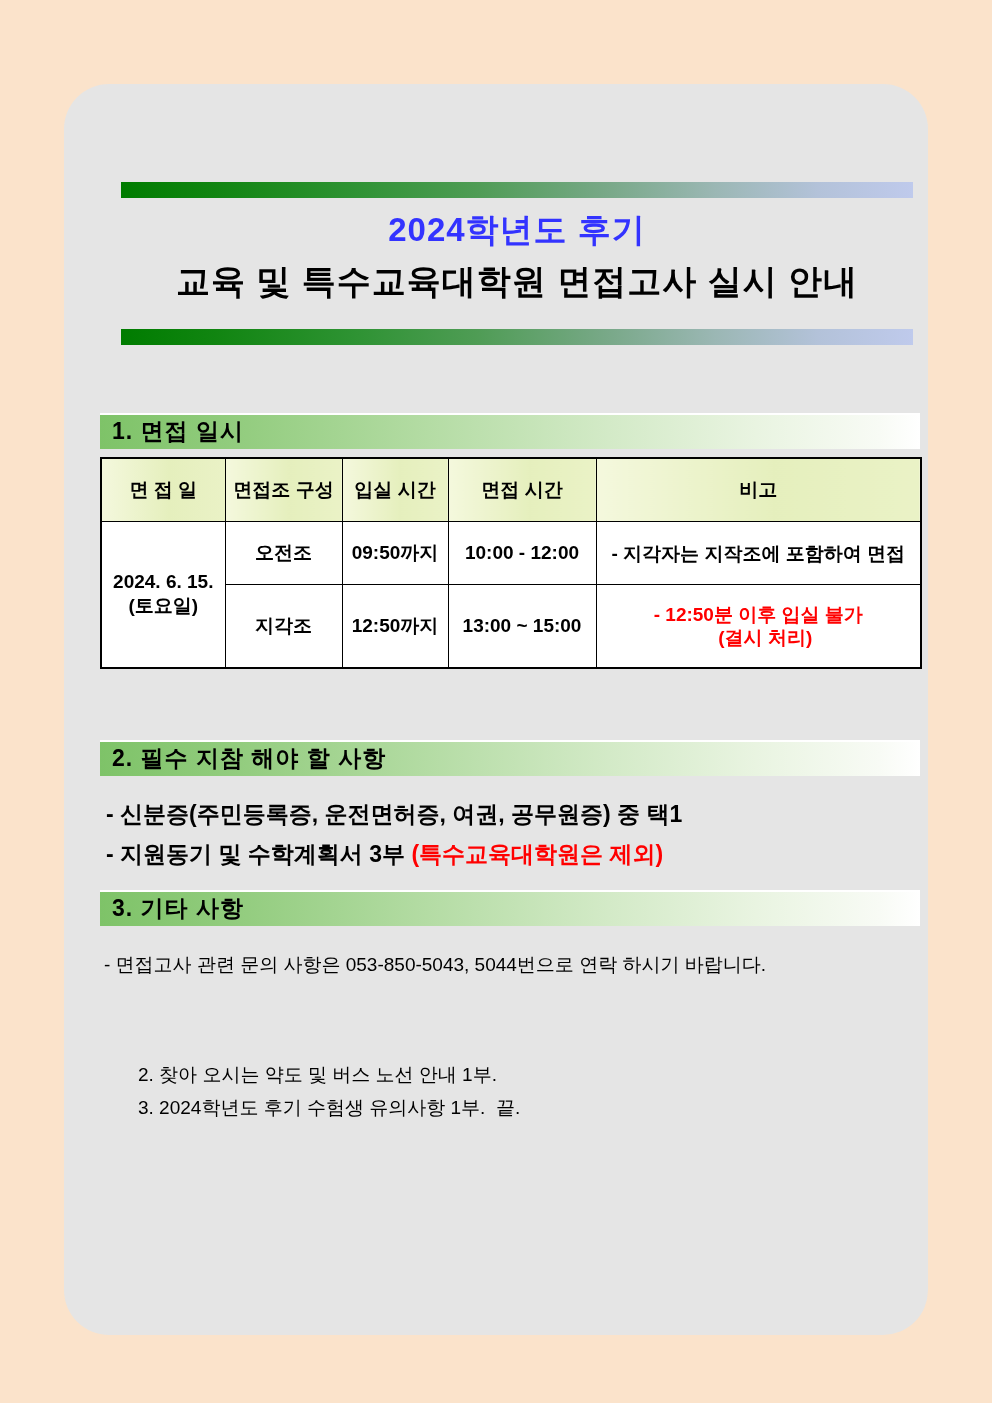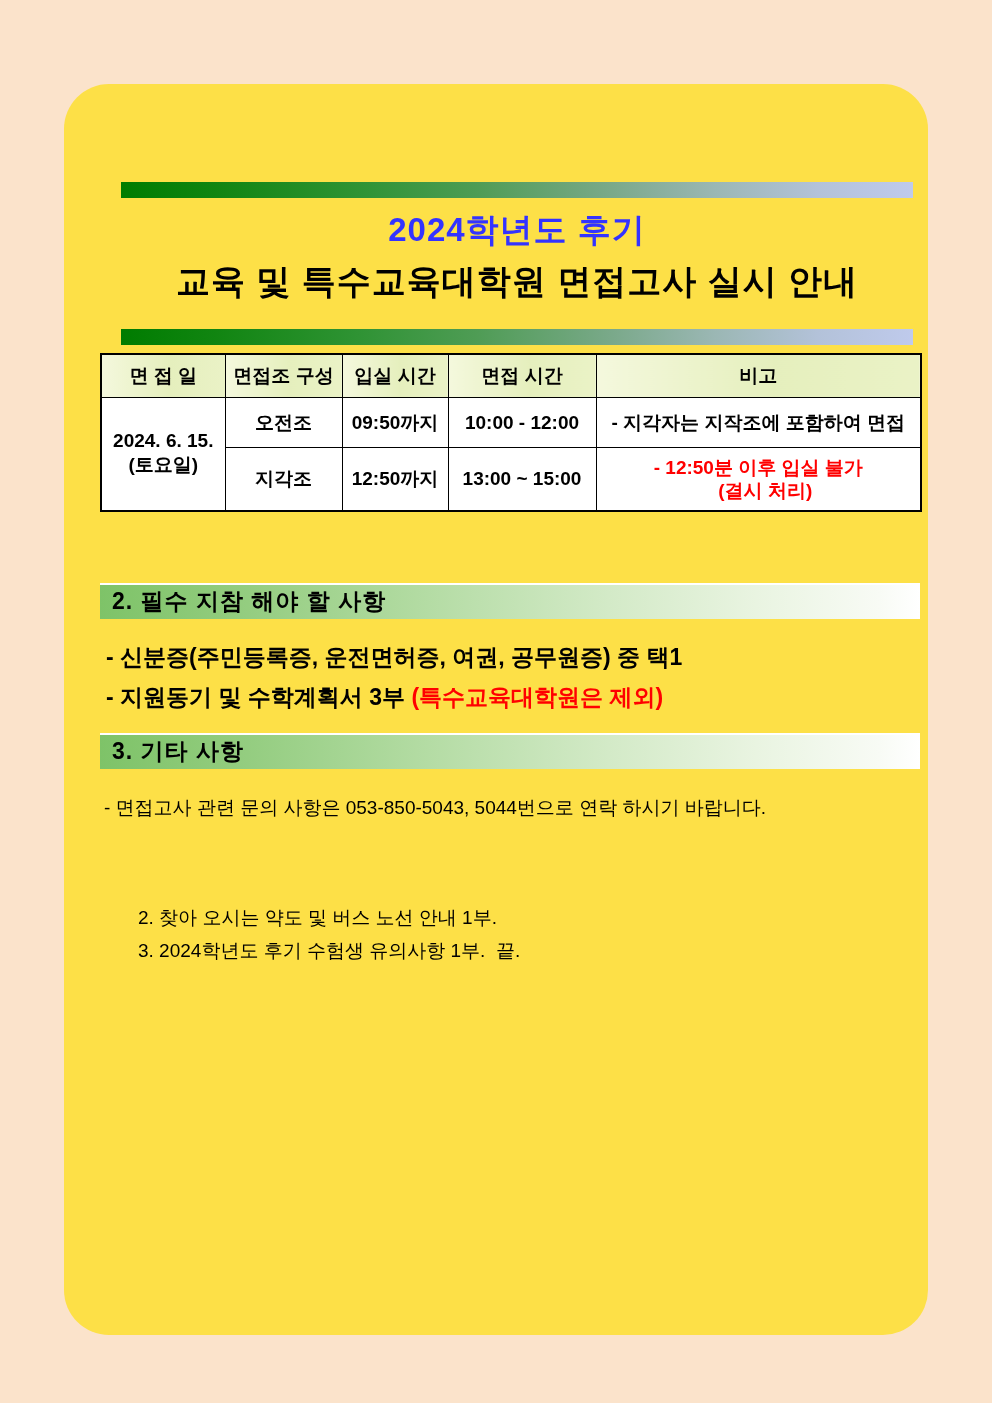--- a/index.html
+++ b/index.html
@@ -6,21 +6,21 @@
   html, body {
     width: 992px; height: 1403px;
     background: #fbe3cb;
     font-family: "Liberation Sans", "DejaVu Sans", sans-serif;
     position: relative;
   }
   .card {
     position: absolute;
     left: 64px; top: 84px;
     width: 864px; height: 1251px;
-    background: #fde047;
+    background: #e5e5e5;
     border-radius: 45px;
   }
   
   .title-block { margin: 98px 0 0 57px; width: 792px; }
   .grad-bar {
     height: 16px; width: 792px;
     background: linear-gradient(90deg,
       #007c00 0%, #118511 12%, #2f9334 30%, #4f9c55 45%,
       #7aa98a 62%, #9bb7b4 75%, #b3c2d9 88%, #bfcaec 100%);
   }
@@ -60,21 +60,21 @@
     margin-top: 8px;
     width: 820px;
     border-collapse: collapse;
     table-layout: fixed;
     border: 2px solid #000;
     font-size: 19px; font-weight: bold; color: #000;
   }
   table.schedule th, table.schedule td {
     border: 1px solid #000;
     text-align: center;
-    padding: 8px 4px;
+    padding: 18px 4px;
   }
   table.schedule th {
     height: 36px;
     background: linear-gradient(90deg, #f4f8dd 0%, #e5efbd 55%, #eaf2c6 100%);
     font-weight: bold;
   }
   table.schedule td { height: 50px; background: #ffffff; }
   td.remark { text-align: left; padding-left: 10px; line-height: 23px; }
   .red-text { color: #ff0000; }
   .remark-line2 { padding-left: 14px; }
@@ -114,20 +114,21 @@
 
   <div class="title-block">
     <div class="grad-bar"></div>
     <div class="doc-subtitle">2024학년도 후기</div>
     <div class="doc-title">교육 및 특수교육대학원 면접고사 실시 안내</div>
     <div class="grad-bar"></div>
   </div>
 
   <div class="content">
 
+    <div class="section-heading s1-heading">1. 면접 일시</div>
 
     <table class="schedule">
       <colgroup>
         <col style="width:124px">
         <col style="width:117px">
         <col style="width:106px">
         <col style="width:148px">
         <col style="width:325px">
       </colgroup>
       <thead>

